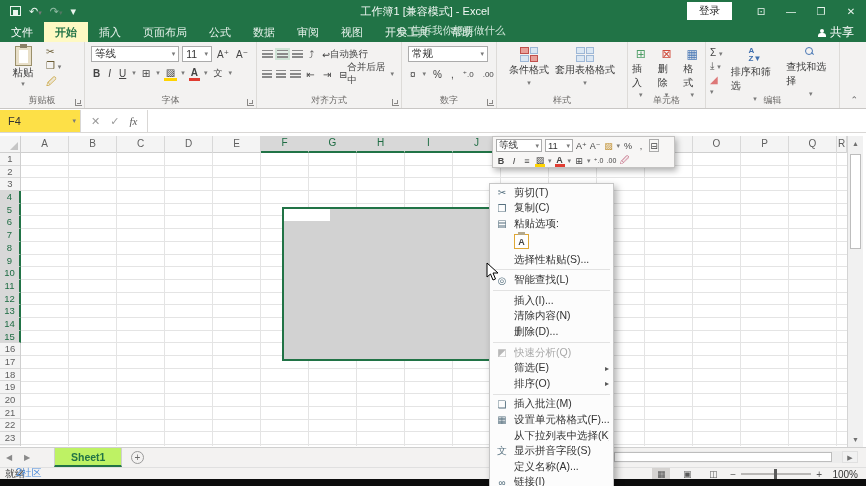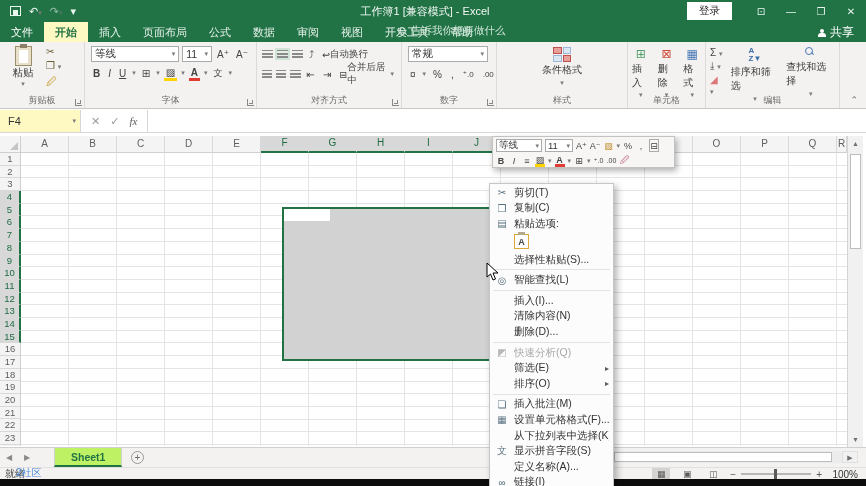--- a/index.html
+++ b/index.html
@@ -65,21 +65,21 @@
   .cellbtn { display:inline-flex; flex-direction:column; align-items:center; font-size:10px; gap:1px; color:#3b3b3b; }
   .cb-ic { font-size:12px; line-height:13px; }
   .grncell { color:#4f9e67; } .redx { color:#d04a3a; } .bluecell { color:#4a78b5; }
   .editmini { display:flex; flex-direction:column; gap:2px; font-size:10px; color:#444; }
   .bigbtn { display:inline-flex; flex-direction:column; align-items:center; gap:2px; font-size:10px; color:#3b3b3b; }
   .az-ic { font-size:8px; line-height:8px; color:#3f6fae; font-weight:bold; }
   .collapse { position:absolute; right:8px; bottom:3px; color:#666; font-size:9px; }
 
   
   .fbar { position:absolute; left:0; top:110px; width:866px; height:23px; background:#f5f4f3; border-bottom:1px solid #d9d7d5; display:flex; align-items:stretch; }
-  .namebox { width:81px; background:#fef9c3; border-right:1px solid #d9d7d5; display:flex; align-items:center; font-size:11px; color:#333; padding-left:8px; }
+  .namebox { width:81px; background:#fde047; border-right:1px solid #d9d7d5; display:flex; align-items:center; font-size:11px; color:#333; padding-left:8px; }
   .namebox .caret { margin-left:auto; margin-right:4px; }
   .fbtns { display:flex; align-items:center; gap:10px; padding:0 10px; color:#9a9a9a; font-size:11px; border-right:1px solid #d9d7d5; background:#fff; }
   .fx { font-family:"Liberation Serif","DejaVu Serif",serif; font-style:italic; color:#5c5c5c; }
   .finput { flex:1; background:#fff; }
 
   
   .sheet { position:absolute; left:0; top:136px; width:866px; height:311px; background:#fff; }
   .corner { position:absolute; left:0; top:0; width:21px; height:17px; background:#f4f4f4; border-right:1px solid #cfcfcf; border-bottom:1px solid #cfcfcf; }
   .corner::after { content:""; position:absolute; right:2px; bottom:2px; border-left:8px solid transparent; border-bottom:8px solid #c5c5c5; }
   .colheads { position:absolute; left:21px; top:0; width:826px; height:17px; display:flex; background:#f4f4f4; border-bottom:1px solid #cfcfcf; }
@@ -278,20 +278,30 @@
 
     <div class="grp" style="left:497px; width:131px; padding:5px 4px; display:flex; gap:6px; justify-content:center;">
       <span class="stybtn">
         <span class="sq-grid">
             <span class="red"></span>
             <span></span>
             <span></span>
             <span class="red"></span>
           </span>
         <span>条件格式</span>
+          <span class="caret">▾</span>
+      </span>
+      <span class="stybtn">
+        <span class="sq-grid">
+            <span></span>
+            <span></span>
+            <span></span>
+            <span></span>
+          </span>
+        <span>套用表格格式</span>
           <span class="caret">▾</span>
       </span>
       <div class="grp-label">样式</div>
     </div>
 
     <div class="grp" style="left:628px; width:78px; padding:6px 4px; display:flex; gap:8px; justify-content:center;">
       <span class="cellbtn">
         <span class="cb-ic grncell">⊞</span>
         <span>插入</span>
           <span class="caret">▾</span>

